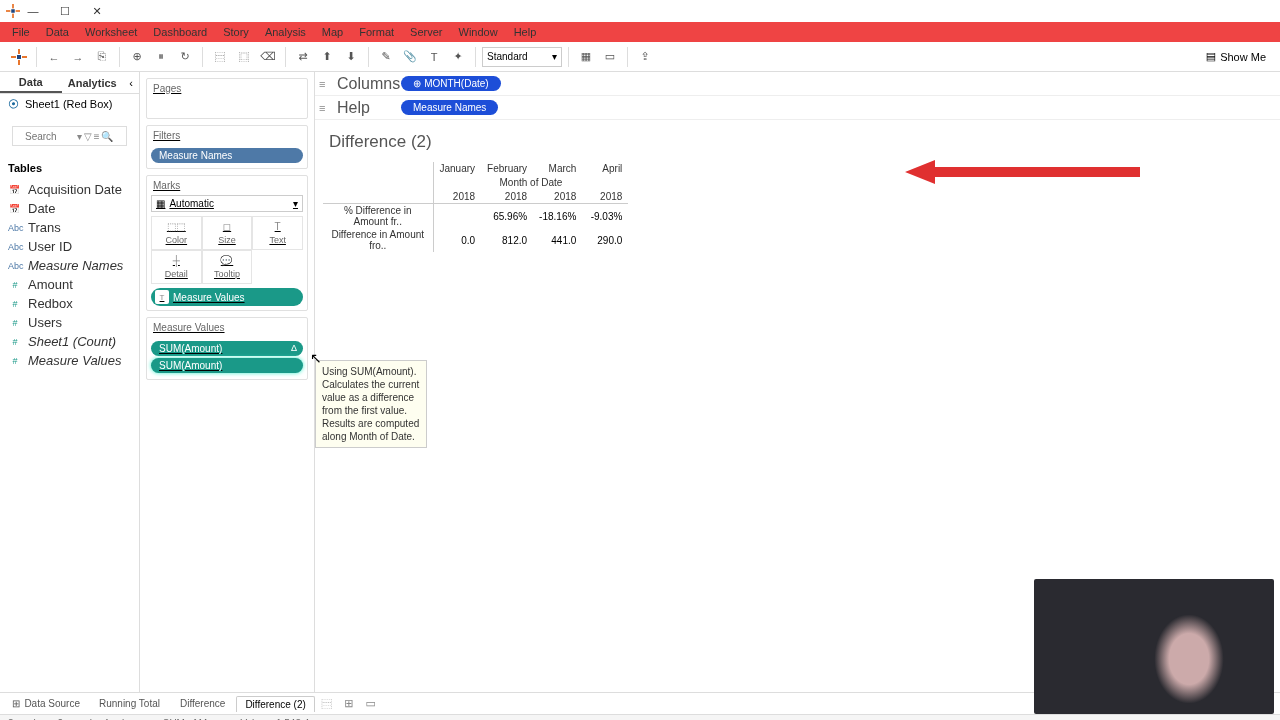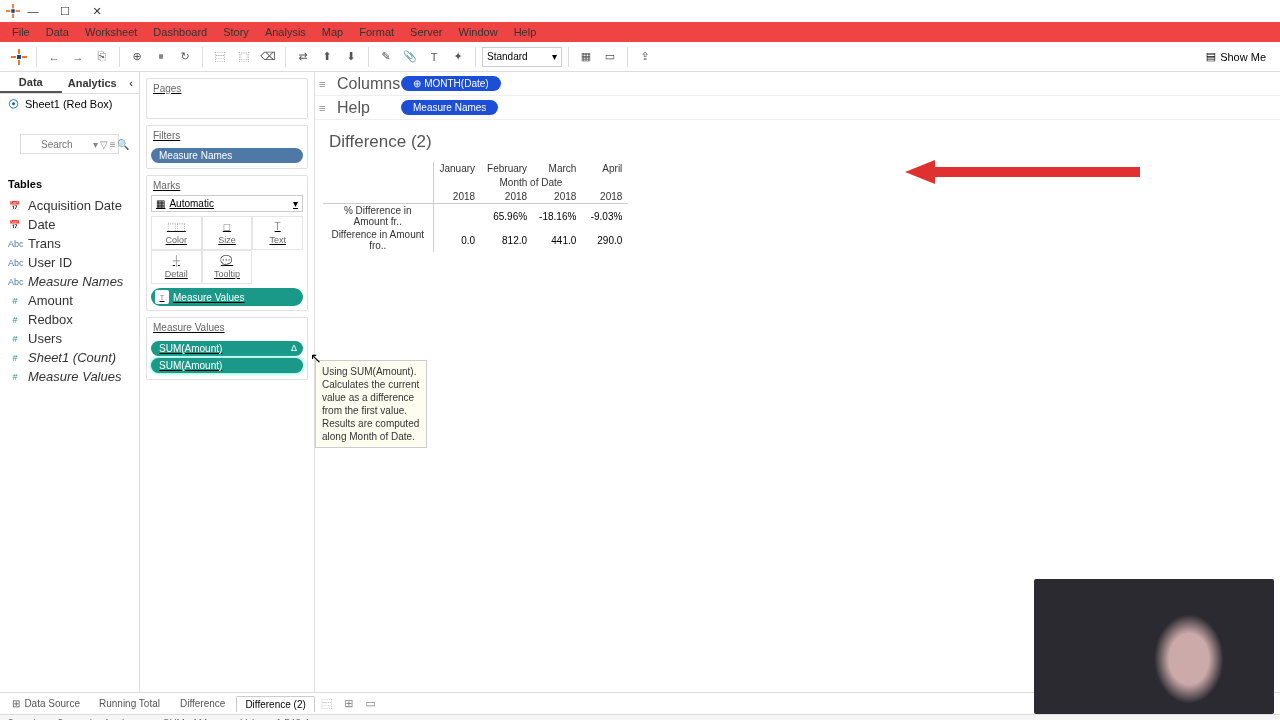--- a/index.html
+++ b/index.html
@@ -28,21 +28,21 @@
 .main { display: flex; height: 620px; }
 
 
 .datapanel { width: 140px; border-right: 1px solid #ddd; display: flex; flex-direction: column; }
 .datapanel .tabs { display: flex; border-bottom: 1px solid #ddd; height: 22px; }
 .datapanel .tab { flex: 1; display: flex; align-items: center; justify-content: center; font-size: 11px; font-weight: bold; color: #333; cursor: pointer; }
 .datapanel .tab.active { border-bottom: 2px solid #555; }
 .datapanel .tabs .collapse { width: 16px; display: flex; align-items: center; justify-content: center; cursor: pointer; }
 .datapanel .datasource { padding: 4px 8px; display: flex; align-items: center; gap: 6px; }
 .datapanel .ds-icon { color: #1a699e; }
-.datapanel .searchrow { display: flex; align-items: center; padding: 2px 20px; gap: 2px; border: 1px solid #ddd; margin: 20px; }
+.datapanel .searchrow { display: flex; align-items: center; padding: 2px 12px; gap: 2px; border: 1px solid #ddd; margin: 12px; }
 .datapanel .searchrow input { flex: 1; border: none; outline: none; font-size: 10px; width: 50px; }
 .datapanel .searchrow .sicon { width: 14px; height: 14px; display: flex; align-items: center; justify-content: center; color: #888; font-size: 10px; cursor: pointer;}
 .datapanel .tableshdr { padding: 4px 8px; font-weight: bold; font-size: 11px; }
 .datapanel .fieldlist { padding: 2px 0; }
 .datapanel .field { display: flex; align-items: center; padding: 2px 8px; gap: 6px; cursor: pointer; }
 .datapanel .field .ficon { width: 14px; text-align: center; font-size: 9px; }
 .datapanel .field .ficon.dim { color: #4e79a7; }
 .datapanel .field .ficon.meas { color: #1a9988; }
 .datapanel .field .fname { font-size: 13px; color: #333; }
 .datapanel .field .fname.italic { font-style: italic; }

